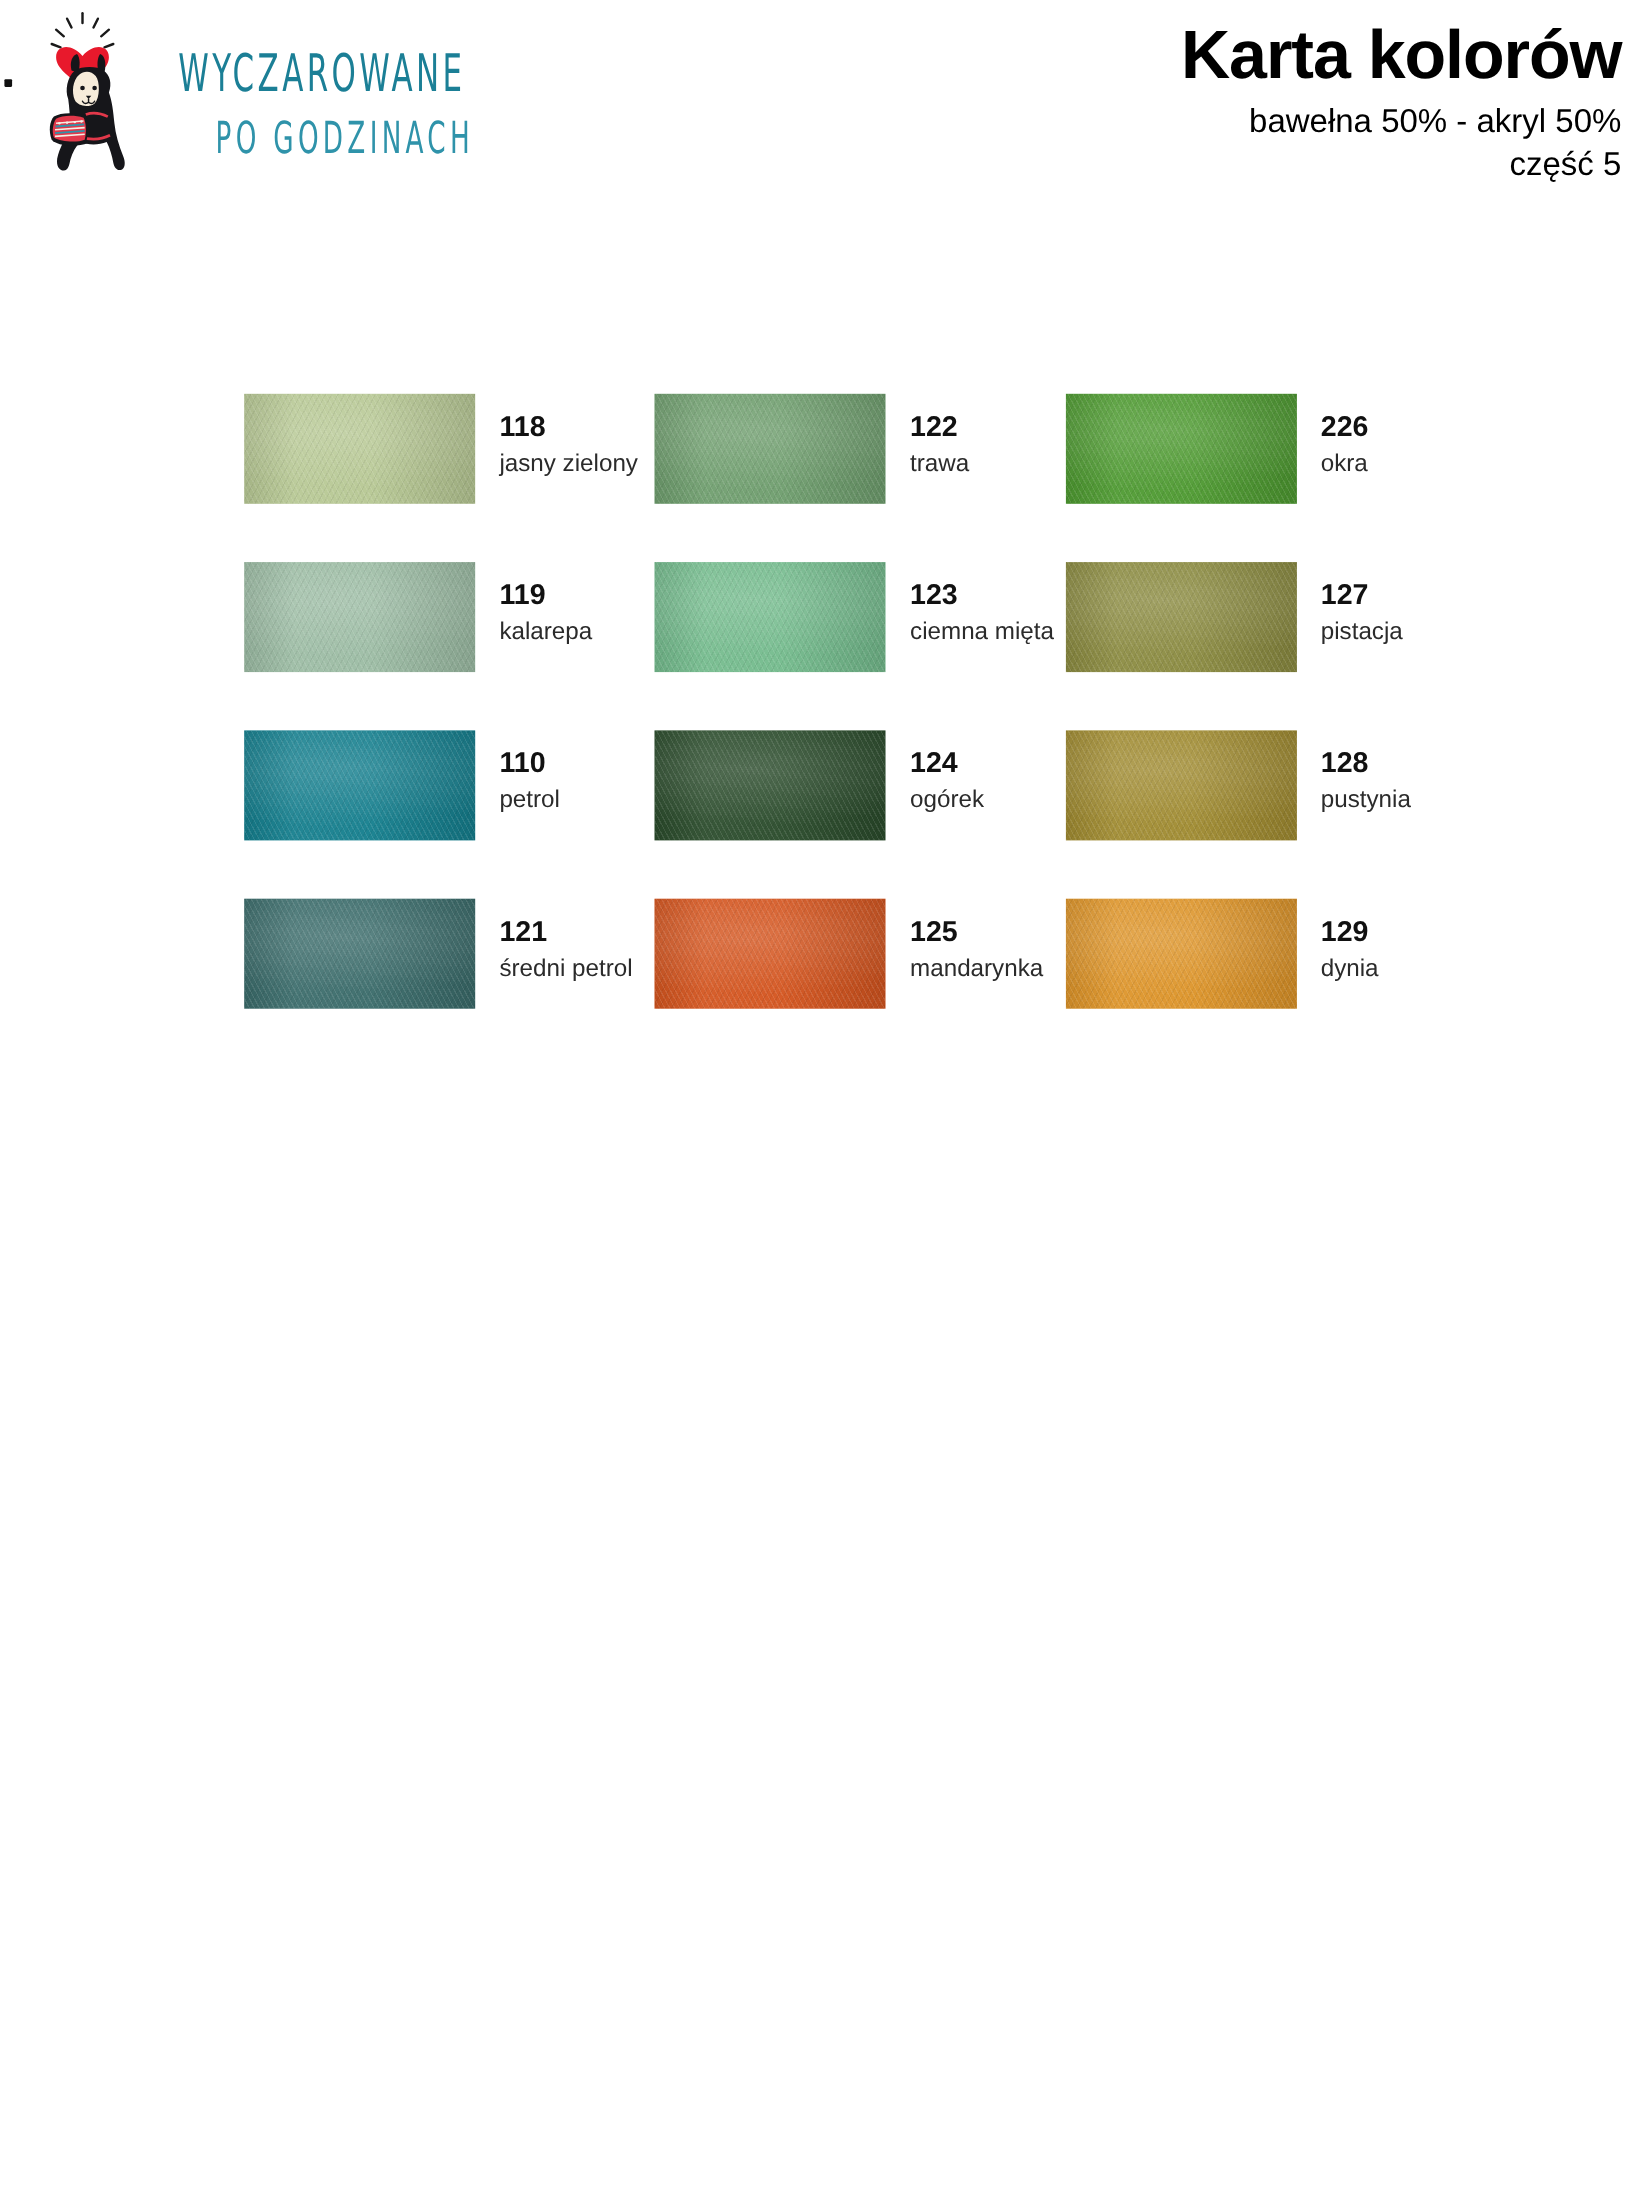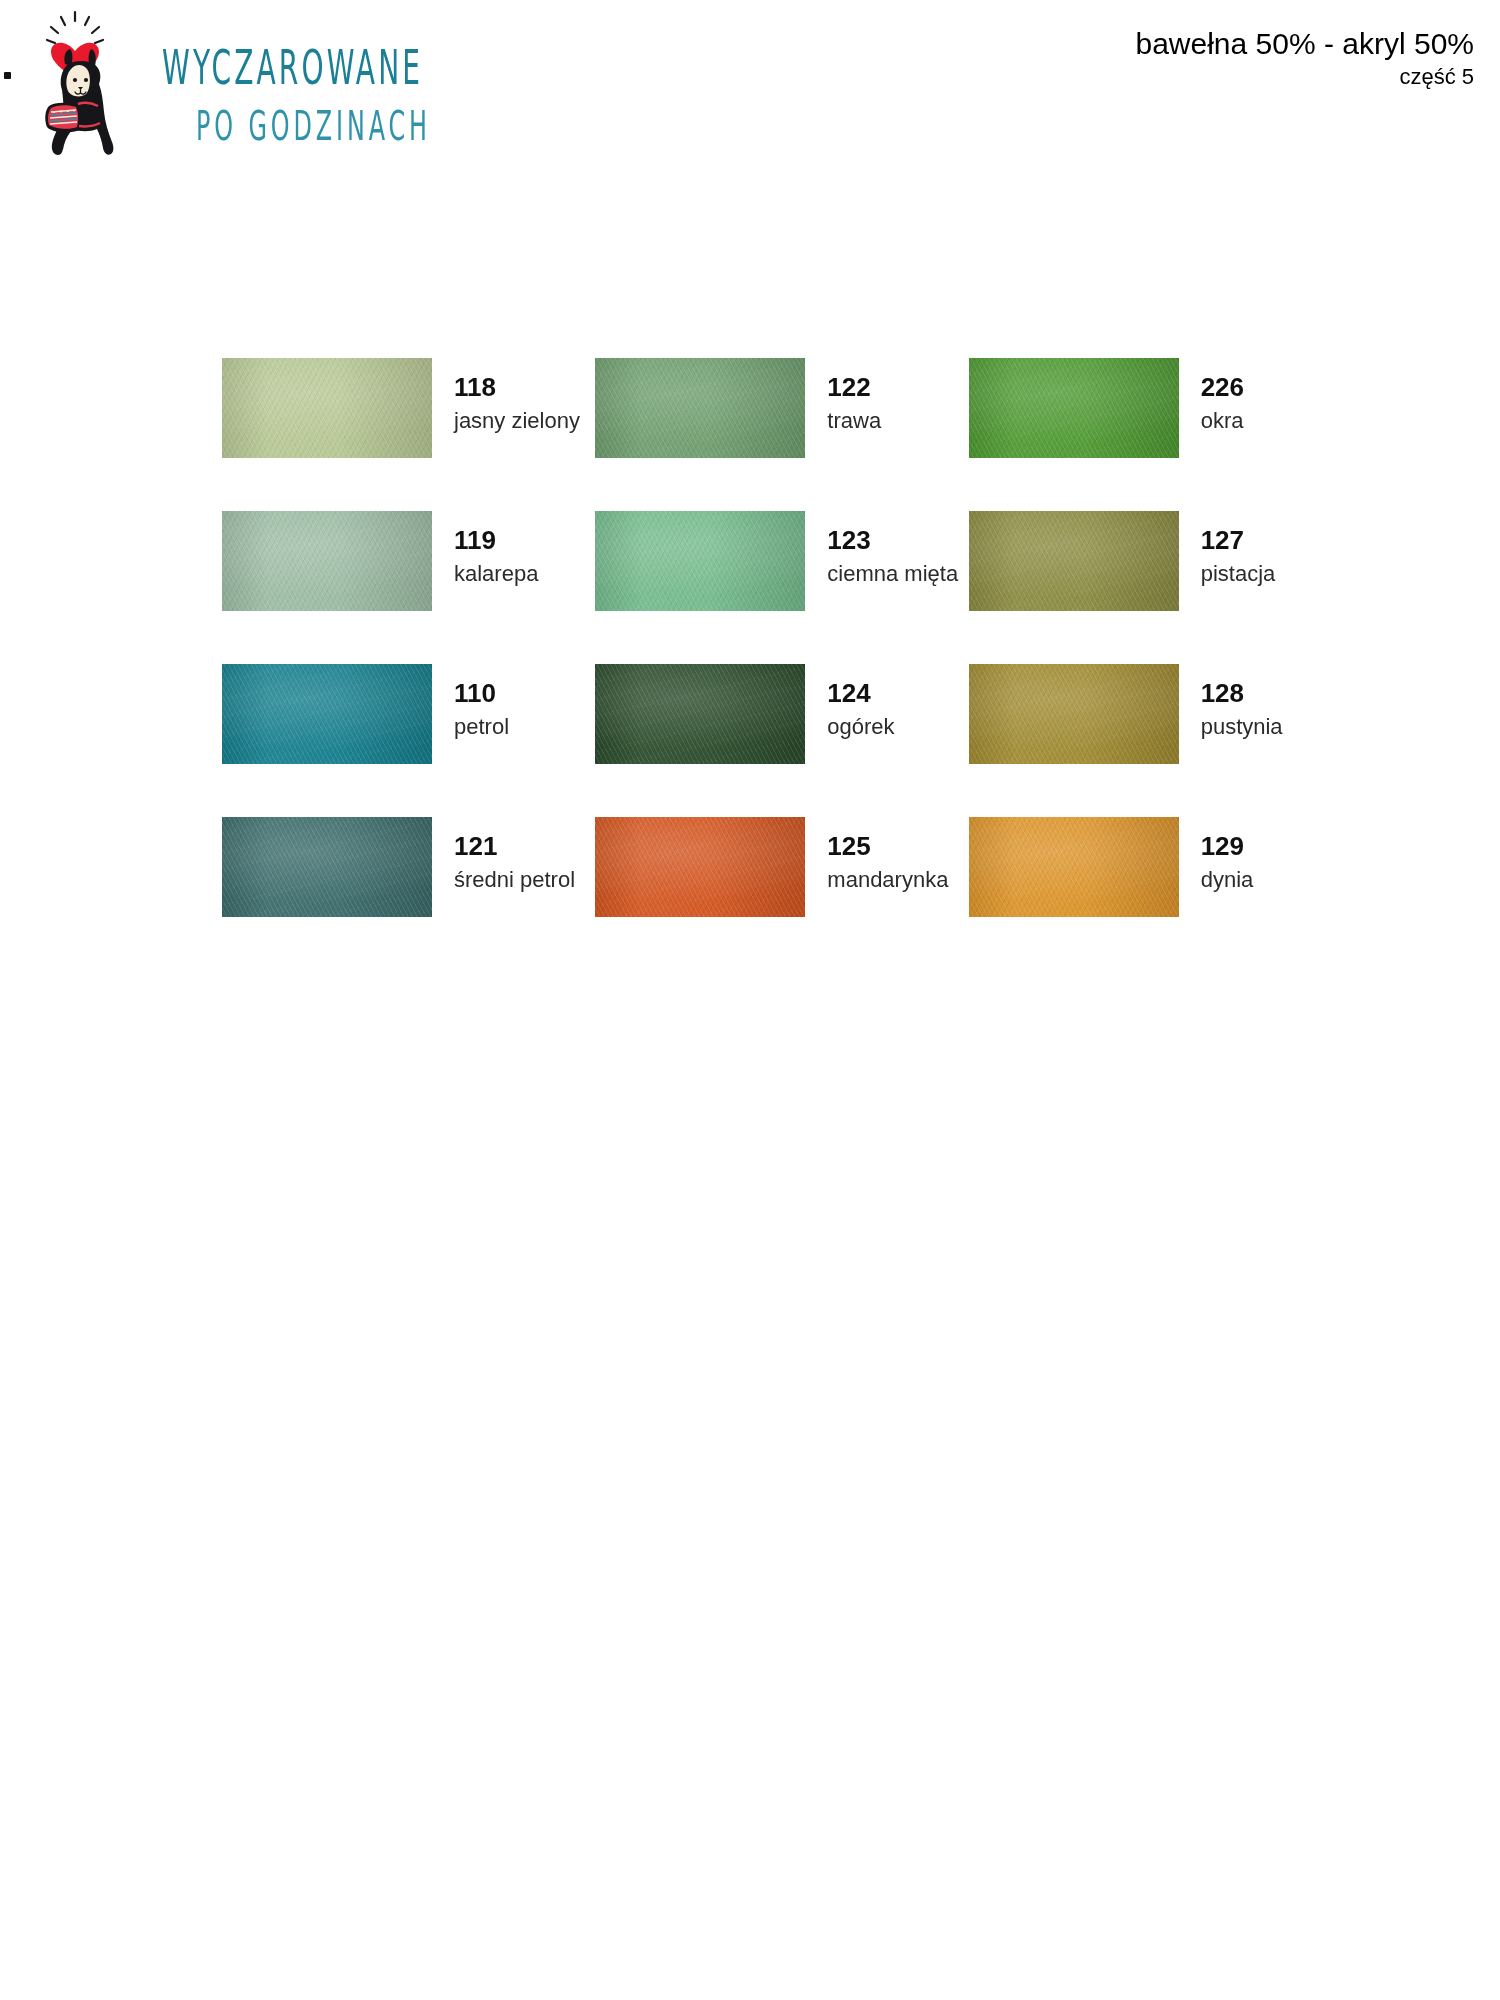--- a/index.html
+++ b/index.html
@@ -91,21 +91,21 @@
   }
   .subtitle {
     font-size: 30px;
     font-weight: 400;
     color: #000000;
     line-height: 1.3;
     margin-top: 6px;
     white-space: nowrap;
   }
   .subtitle2 {
-    font-size: 22px;
+    font-size: 30px;
     font-weight: 400;
     color: #000000;
     line-height: 1.3;
     white-space: nowrap;
   }
 
   
   .grid {
     position: absolute;
     left: 222px;
@@ -251,20 +251,21 @@
       </svg>
     </div>
 
     <div class="brand-text">
       <div class="brand-line1">WYCZAROWANE</div>
       <div class="brand-line2">PO GODZINACH</div>
     </div>
   </div>
 
   <div class="title-block">
+    <div class="main-title">Karta kolorów</div>
     <div class="subtitle">bawełna 50% - akryl 50%</div>
     <div class="subtitle2">część 5</div>
   </div>
 </div>
 
 <div class="grid" id="swatch-grid">
     <div class="grid-row">
       <div class="cell">
         <div class="swatch" style="background: rgb(183, 200, 148);">
           <div class="tex"></div>

